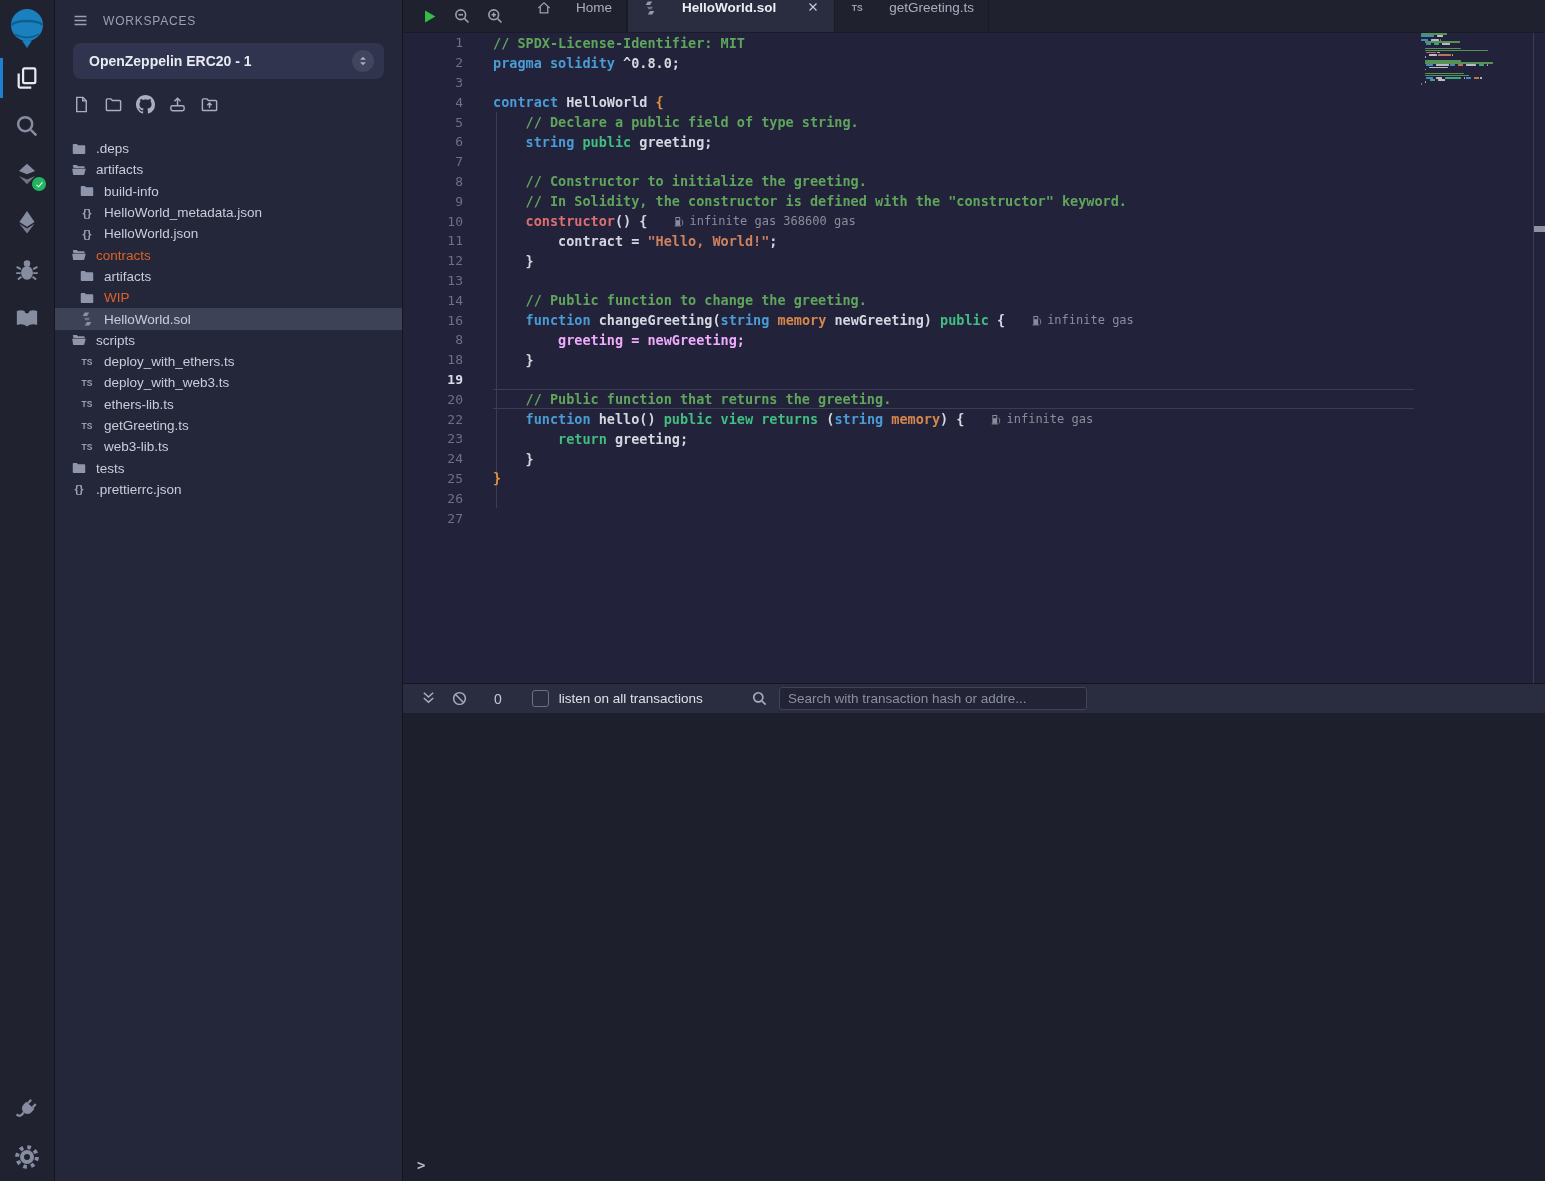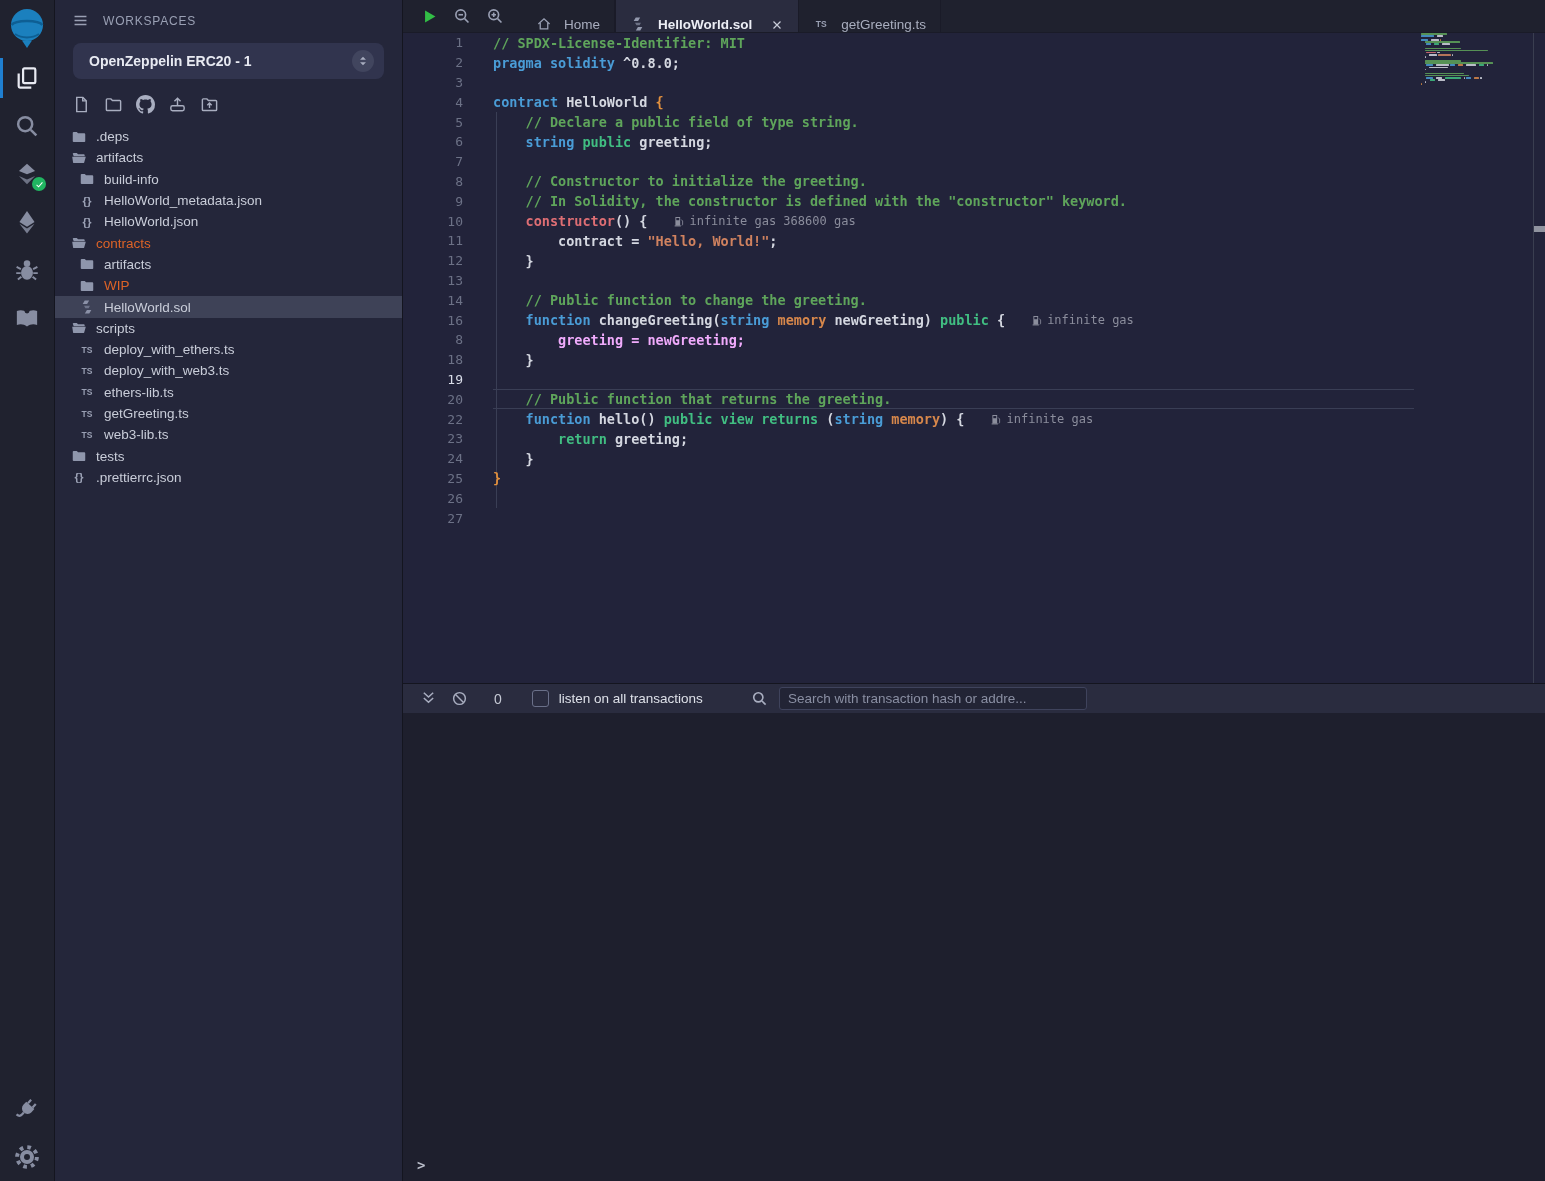--- a/index.html
+++ b/index.html
@@ -30,48 +30,48 @@
   .hicon.green { color:#27B15E; }
   .ws-row { display:flex; align-items:center; gap:14px; padding:12px 17px 6px; }
   .ws-label { font-size:12px; letter-spacing:.8px; color:#9AA0B4; }
   .ws-pill { margin:8px 18px 0; height:36px; background:#31344E; border-radius:8px; display:flex; align-items:center; padding:0 10px 0 16px; cursor:pointer; }
   .ws-name { color:#E8EAF2; font-size:14px; font-weight:bold; }
   .ws-swap { margin-left:auto; width:22px; height:22px; border-radius:50%; background:#41455E; color:#A9AEC0; display:flex; align-items:center; justify-content:center; }
   .ws-swap svg { width:14px; height:14px; }
   .ex-toolbar { display:flex; align-items:center; gap:13px; padding:16px 0 8px 17px; color:#A9AEC0; }
   .ex-toolbar .tbtn { width:19px; height:19px; cursor:pointer; display:flex; }
   .ex-toolbar .tbtn svg { width:100%; height:100%; }
-  .tree { margin-top:4px; }
+  .tree { margin-top:16px; }
   .tree-row { height:21.3px; display:flex; align-items:center; gap:9px; padding-left:16px; color:#C9CDD9; cursor:pointer; white-space:nowrap; }
   .tree-row.ind { padding-left:24px; }
   .tree-row.selected { background:#3E4257; }
   .tree-row.accent { color:#DD6327; }
   .ticon { width:16px; height:16px; flex:none; color:#8F96AC; display:flex; align-items:center; justify-content:center; }
   .ticon svg { width:16px; height:16px; }
   .ticon.txt { font-size:8.5px; font-weight:bold; color:#9AA0B4; letter-spacing:0; }
   .ticon.json { font-size:11.5px; font-weight:bold; color:#9AA0B4; }
 
   
   .main { flex:1; display:flex; flex-direction:column; min-width:0; background:#22233A; }
   .tabbar { height:33px; background:#1F212E; border-bottom:1px solid #1a1b28; display:flex; align-items:stretch; flex:none; }
   .ed-tools { display:flex; align-items:center; gap:15px; padding:0 18px 0 18px; }
   .ed-tool { width:18px; height:18px; color:#9AA0B4; cursor:pointer; display:flex; }
   .ed-tool svg { width:100%; height:100%; }
   .ed-tool.play { color:#32BE46; width:17px; height:17px; }
-  .tab { display:flex; align-items:flex-end; gap:12px; padding:0 14px; color:#A9AEBF; font-size:13.5px; cursor:pointer; border-right:1px solid #1a1b28; }
+  .tab { display:flex; align-items:flex-start; gap:24px; padding:0 14px; color:#A9AEBF; font-size:13.5px; cursor:pointer; border-right:1px solid #1a1b28; }
   .tab .ticon { color:#9AA0B4; }
   .tab.active { background:#2A2C3F; color:#ECEEF5; font-weight:bold; border-left:1px solid #1a1b28; }
   .tab .close { width:14px; height:14px; margin-left:6px; color:#C9CDD9; display:flex; }
   .tab .close svg { width:100%; height:100%; }
 
   .editor { position:relative; flex:1; overflow:hidden; background:#22233A; font-family:"DejaVu Sans Mono", monospace; font-size:13.5px; font-weight:600; }
   .code-line { height:19.8px; display:flex; align-items:center; white-space:pre; position:relative; }
   .lnum { width:60px; text-align:right; color:#6C7186; font-size:13px; flex:none; font-weight:normal; }
   .lcode { margin-left:30px; display:flex; align-items:center; }
-  .code-line.cur .lnum { color:#DADEE9; }
+  .code-line.cur .lnum { color:#DADEE9;font-weight:bold; }
   .ghost { margin-left:27px; color:#8B8D9C; font-size:12px; font-weight:normal; display:inline-flex; align-items:center; gap:5px; }
   .ghost svg { width:10px; height:12px; }
   .indent-guide { position:absolute; left:93px; top:79.2px; height:396px; width:1px; background:#3A3E55; }
   .curline-box { position:absolute; left:90px; width:921px; height:19.8px; border-top:1px solid #3A3E55; border-bottom:1px solid #3A3E55; pointer-events:none; }
   .minimap { position:absolute; right:42px; top:0; width:82px; cursor:pointer; }
   .mm-row { height:1.6px; margin-bottom:.5px; display:flex; gap:1px; }
   .mm-tok { height:100%; border-radius:.5px; opacity:.85; }
   .scrollbar { position:absolute; right:0; top:0; width:12px; height:100%; border-left:1px solid #3A3E50; }
   .sb-marker { position:absolute; top:193px; left:0; width:12px; height:6px; background:#90939F; }
 

